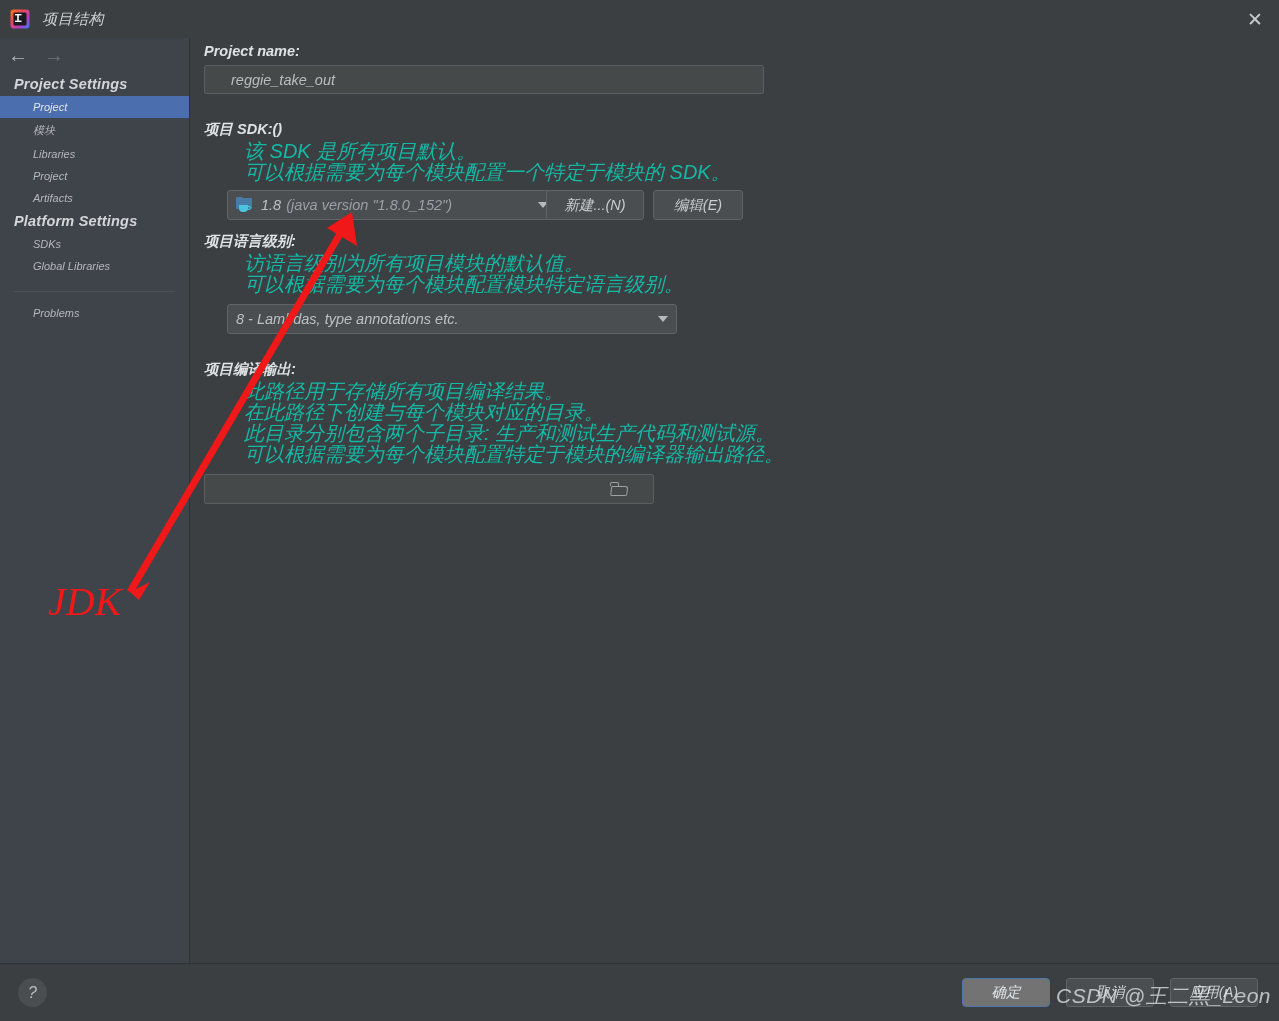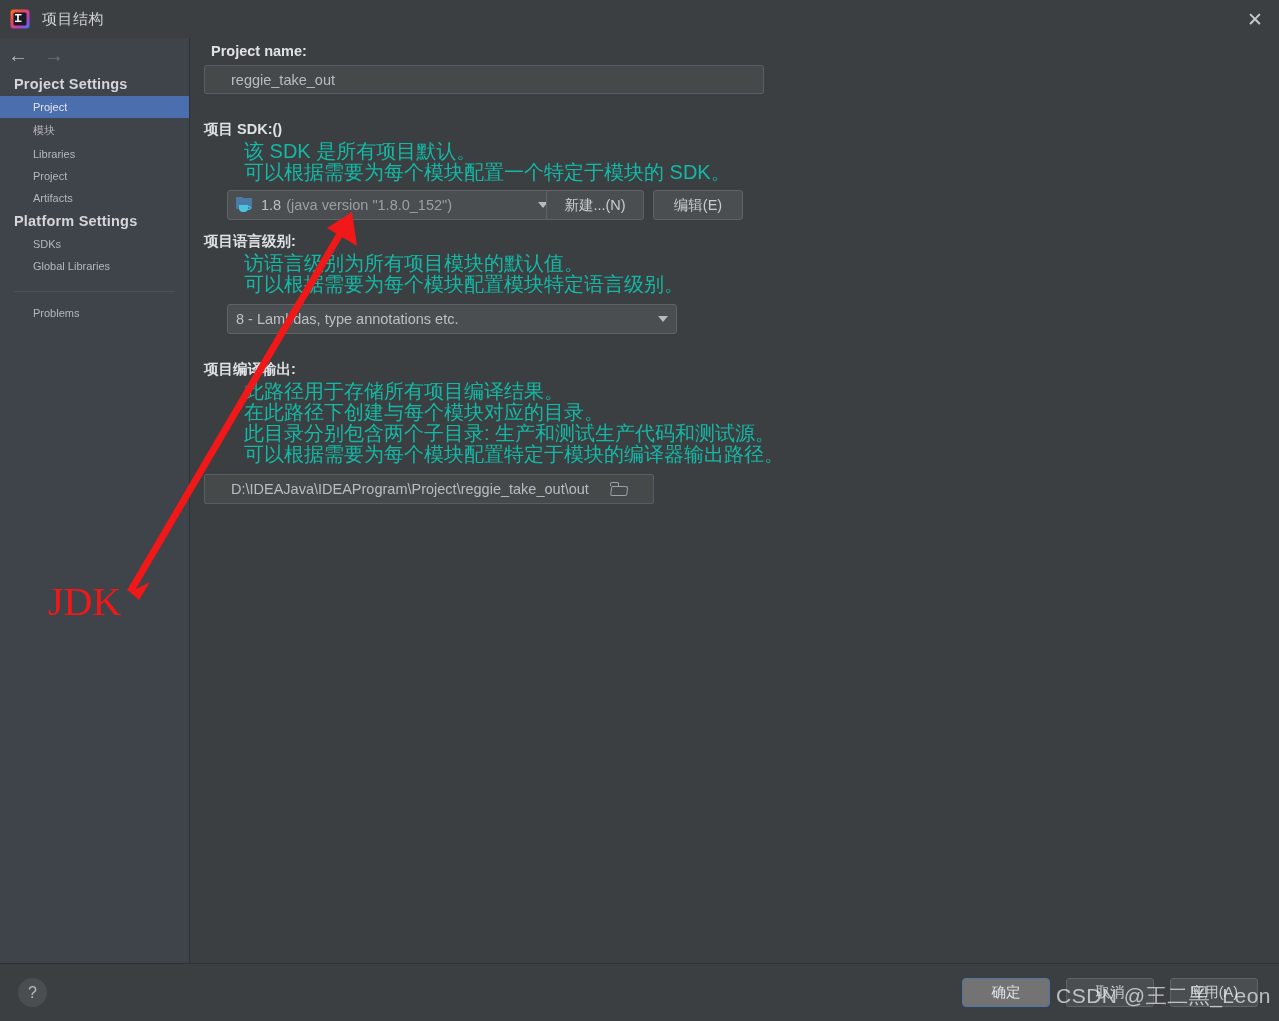--- a/index.html
+++ b/index.html
@@ -2,21 +2,21 @@
 <html><head>
 <meta charset="utf-8">
 <style>
   * { box-sizing: border-box; margin: 0; padding: 0; }
   html, body {
     width: 1279px; height: 1021px;
     background: #3c3f41;
     font-family: "Liberation Sans", "DejaVu Sans", sans-serif;
     overflow: hidden;
   }
-  #app { position: relative; width: 1273px; height: 1021px; }
+  #app { position: relative; width: 1273px; height: 1021px; font-style: italic; }
 
   
   .titlebar {
     position: absolute; left: 0; top: 0; width: 1279px; height: 38px;
     background: #3c3f41;
     display: flex; align-items: center;
   }
   .title-icon {
     margin-left: 10px; width: 20px; height: 20px;
     position: relative; flex: 0 0 auto;
@@ -190,21 +190,21 @@
     <div class="sb-group">Platform Settings</div>
     <div class="sb-item">SDKs</div>
     <div class="sb-item">Global Libraries</div>
 
     <div class="sb-sep"></div>
     <div class="sb-item">Problems</div>
   </div>
 
   <div class="content">
 
-    <div class="lbl-bold" style="position:absolute;left:14px;top:5px;margin-left:7px;">Project name:</div>
+    <div class="lbl-bold" style="position:absolute;left:14px;top:5px;">Project name:</div>
     <div class="field" style="position:absolute;left:14px;top:27px;width:560px;height:29px;">reggie_take_out</div>
 
     <div class="lbl-bold" style="position:absolute;left:14px;top:82px;">项目 SDK:()</div>
     <div class="lbl-plain" style="position:absolute;left:14px;top:103px;">该 SDK 是所有项目默认。</div>
     <div class="lbl-plain" style="position:absolute;left:14px;top:124px;">可以根据需要为每个模块配置一个特定于模块的 SDK。</div>
 
     <div class="combo" style="position:absolute;left:14px;top:152px;width:330px;height:30px;">
       <span class="sdk-icon">
         <span class="tab"></span>
           <span class="fold"></span>
@@ -226,21 +226,20 @@
       <span class="caret"></span>
     </div>
 
     <div class="lbl-bold" style="position:absolute;left:14px;top:322px;">项目编译输出:</div>
     <div class="lbl-plain" style="position:absolute;left:14px;top:343px;">此路径用于存储所有项目编译结果。</div>
     <div class="lbl-plain" style="position:absolute;left:14px;top:364px;">在此路径下创建与每个模块对应的目录。</div>
     <div class="lbl-plain" style="position:absolute;left:14px;top:385px;">此目录分别包含两个子目录: 生产和测试生产代码和测试源。</div>
     <div class="lbl-plain" style="position:absolute;left:14px;top:406px;">可以根据需要为每个模块配置特定于模块的编译器输出路径。</div>
 
     <div class="field" style="position:absolute;left:14px;top:436px;width:450px;height:30px;">
-      <span>D:\IDEAJava\IDEAProgram\Project\reggie_take_out\out</span>
       <span class="folder-icon" style="margin-left:auto;">
         <span class="fi-t"></span>
           <span class="fi-b"></span>
       </span>
     </div>
   </div>
 
   <svg class="annot">
     <line x1="130" y1="592" x2="347" y2="222" stroke="#f01818" stroke-width="7" stroke-linecap="butt"></line>
     <polygon points="352,212 357,246 327,228" fill="#f01818"></polygon>

